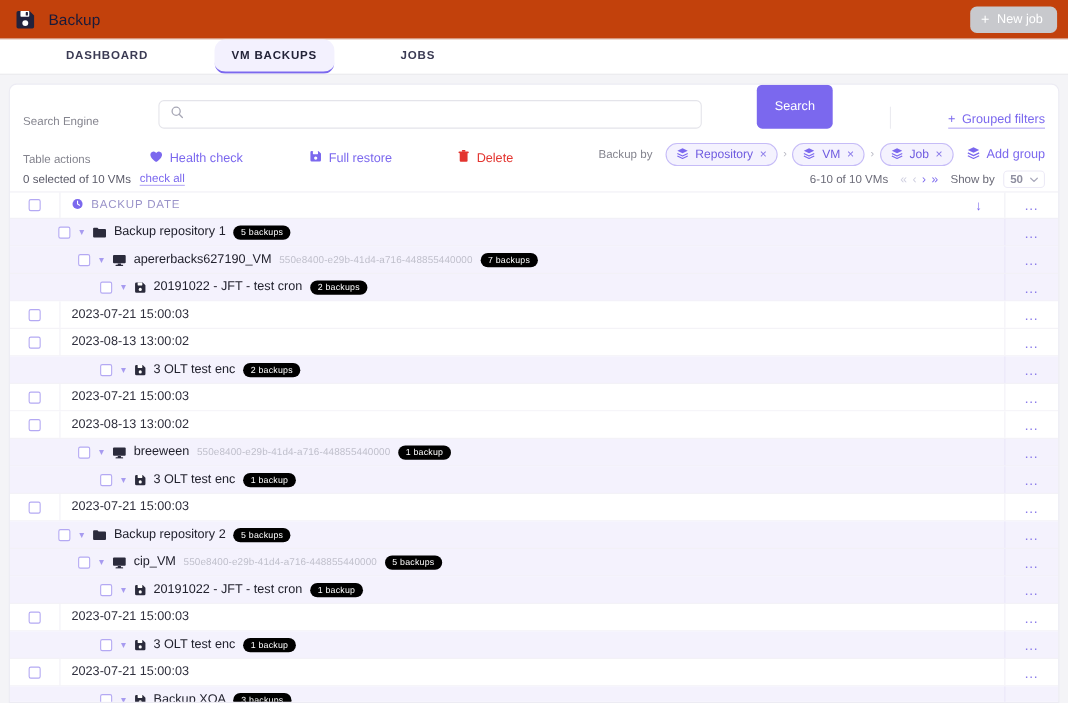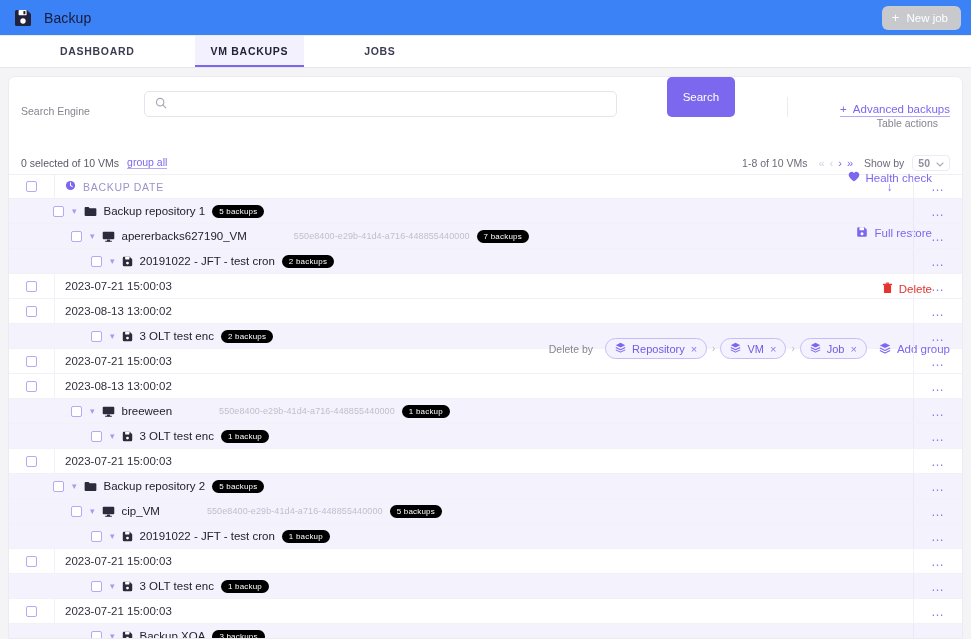--- a/index.html
+++ b/index.html
@@ -7,21 +7,21 @@
     margin: 0; padding: 0;
     width: 971px; height: 639px;
     background: #f4f4f7;
     font-family: "Liberation Sans", sans-serif;
     overflow: hidden;
   }
   .app { width: 971px; height: 639px; position: relative; background: #f4f4f7; }
 
   
   .topbar {
-    height: 36px; background: #3b82f6;
+    height: 36px; background: #c2410c;
     display: flex; align-items: center;
     padding: 0 10px 0 12px;
     border-bottom: 1px solid #ececed;
   }
   .brand { display: flex; align-items: center; gap: 10px; }
   .brand-icon { width: 22px; height: 22px; display: block; }
   .brand-title { font-size: 14px; color: #1a1a3a; letter-spacing: .1px; }
   .spacer { flex: 1; }
   .newjob-btn {
     display: flex; align-items: center; gap: 7px;
@@ -45,20 +45,21 @@
     padding: 0 16px;
     font-size: 10.5px; font-weight: bold; letter-spacing: .7px;
     color: #3b3b54; cursor: pointer;
     border-bottom: 2px solid transparent;
     margin-left: 44px;
   }
   .tab.active {
     background: #f3f1fe;
     color: #232338;
     border-bottom: 2px solid #7b68ee;
+    border-radius: 10px;
   }
 
   
   .card {
     position: absolute; left: 8px; right: 8px; top: 76px; bottom: 0;
     background: #ffffff;
     border: 1px solid #ecebf3;
     border-radius: 7px 7px 0 0;
     overflow: hidden;
   }
@@ -173,21 +174,21 @@
     border-right: 1px solid #f0eff5;
     align-self: stretch;
   }
   .col-menu {
     width: 48px; flex: 0 0 48px;
     display: flex; align-items: center; justify-content: center;
     color: #8a7bea; font-size: 13px; letter-spacing: 1px;
     align-self: stretch;
   }
   .th-label {
-    display: flex; align-items: center; gap: 7px;
+    display: flex; align-items: flex-start; gap: 7px;
     font-size: 10.5px; letter-spacing: .7px;
     color: #9a93c9;
   }
   .cb {
     width: 11px; height: 11px;
     border: 1.4px solid #b4a9f3; border-radius: 2px;
     background: #fff; display: block; cursor: pointer;
   }
 
   .row {
@@ -216,21 +217,21 @@
   .row .cell-check {
     width: 46px; flex: 0 0 46px;
     display: flex; align-items: center; justify-content: center;
     border-right: 1px solid #f2f1f7;
   }
 
   .gitem { display: flex; align-items: center; gap: 7px; }
   .gcheck { margin-right: 1px; }
   .caret { color: #a79bf0; font-size: 9px; }
   .gname { font-size: 11.5px; color: #22222e; }
-  .guuid { font-size: 9px; color: #bfbfcb; letter-spacing: .1px; margin-left: 40px; }
+  .guuid { font-size: 9px; color: #bfbfcb; letter-spacing: .1px; }
   .badge {
     background: #000000; color: #ffffff;
     border-radius: 9px; font-size: 8px;
     padding: 2px 7px; letter-spacing: .2px;
     white-space: nowrap;
   }
   .ico { display: inline-flex; align-items: center; color: #2b2b3c; }
 </style>
 </head>
 <body>
@@ -277,25 +278,25 @@
           <svg width="12" height="12" viewBox="0 0 14 14">
             <circle cx="6" cy="6" r="4.3" fill="none" stroke="#a8a8b6" stroke-width="1.4"></circle>
             <line x1="9.2" y1="9.2" x2="12.6" y2="12.6" stroke="#a8a8b6" stroke-width="1.4" stroke-linecap="round"></line>
           </svg>
         </span>
       </div>
       <button class="search-btn">Search</button>
       <span class="vdiv"></span>
       <span class="adv-filters">
         <span>+</span>
-        <span>Advanced backups</span>
+        <span>Grouped filters</span>
       </span>
     </div>
 
-    <div class="toolbar-row" style="height:34px;flex-direction:column;">
+    <div class="toolbar-row" style="height:34px;">
       <span class="tb-label">Table actions</span>
 
       <span class="act purple">
         <span>
           <svg width="12" height="11" viewBox="0 0 14 13">
             <path d="M7 12.2S0.7 8.3 0.7 4.4A3.4 3.4 0 0 1 7 2.6 3.4 3.4 0 0 1 13.3 4.4C13.3 8.3 7 12.2 7 12.2z" fill="#7b68ee"></path>
           </svg>
         </span>
         <span>Health check</span>
       </span>
@@ -316,21 +317,21 @@
           <svg width="11" height="12" viewBox="0 0 13 14">
             <rect x="2.3" y="3.4" width="8.4" height="9.6" rx="1.1" fill="#e3342f"></rect>
             <rect x="1" y="2" width="11" height="1.7" rx="0.8" fill="#e3342f"></rect>
             <rect x="4.6" y="0.4" width="3.8" height="1.7" rx="0.7" fill="#e3342f"></rect>
           </svg>
         </span>
         <span>Delete</span>
       </span>
 
       <div class="grouped-wrap">
-        <span class="tb-label">Delete by</span>
+        <span class="tb-label">Backup by</span>
 
         <span class="chip">
           <span>
             <svg width="11" height="11" viewBox="0 0 14 14">
               <path d="M7 1.1 13 4 7 6.9 1 4z" fill="#7b68ee"></path>
               <path d="M1 7l6 2.9L13 7" fill="none" stroke="#7b68ee" stroke-width="1.3" stroke-linejoin="round"></path>
               <path d="M1 10l6 2.9L13 10" fill="none" stroke="#7b68ee" stroke-width="1.3" stroke-linejoin="round"></path>
             </svg>
           </span>
           <span>Repository</span>
@@ -371,23 +372,23 @@
               <path d="M1 10l6 2.9L13 10" fill="none" stroke="#7b68ee" stroke-width="1.3" stroke-linejoin="round"></path>
             </svg>
           </span>
           <span>Add group</span>
         </span>
       </div>
     </div>
 
     <div class="sel-row">
       <span>0 selected of 10 VMs</span>
-      <span class="sel-link">group all</span>
+      <span class="sel-link">check all</span>
       <div class="pager">
-        <span>1-8 of 10 VMs</span>
+        <span>6-10 of 10 VMs</span>
         <span class="arrows">
           <span class="arrow">«</span>
           <span class="arrow">‹</span>
           <span class="arrow on">›</span>
           <span class="arrow on">»</span>
         </span>
         <span>Show by</span>
         <span class="showby-sel">
           <span>50</span>
           <span>

